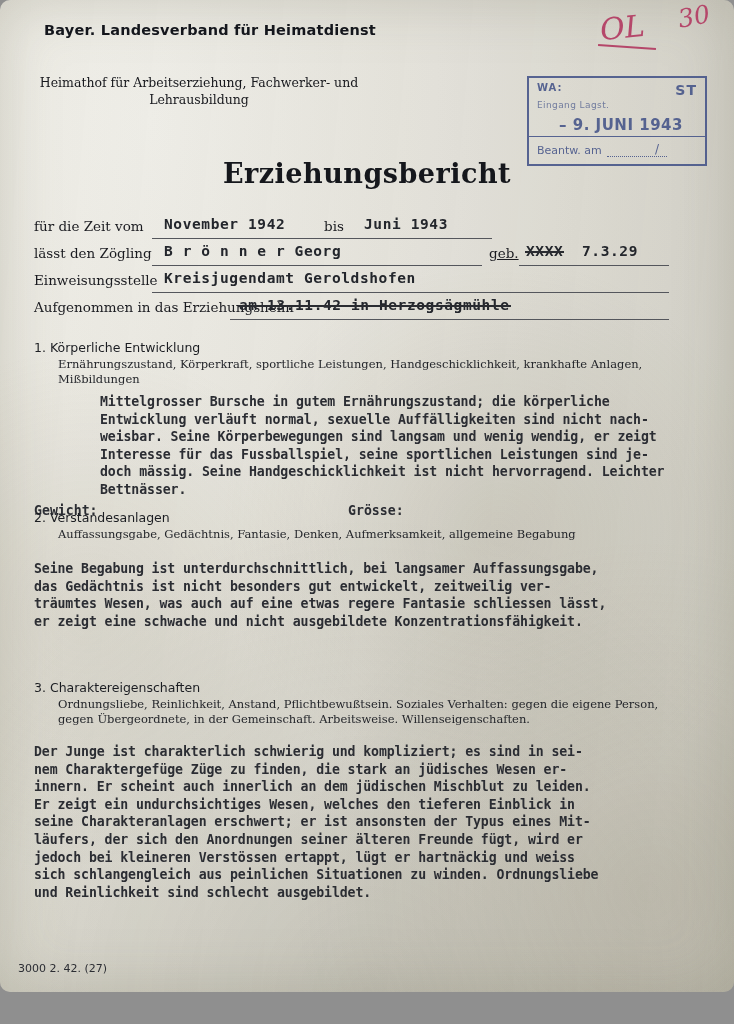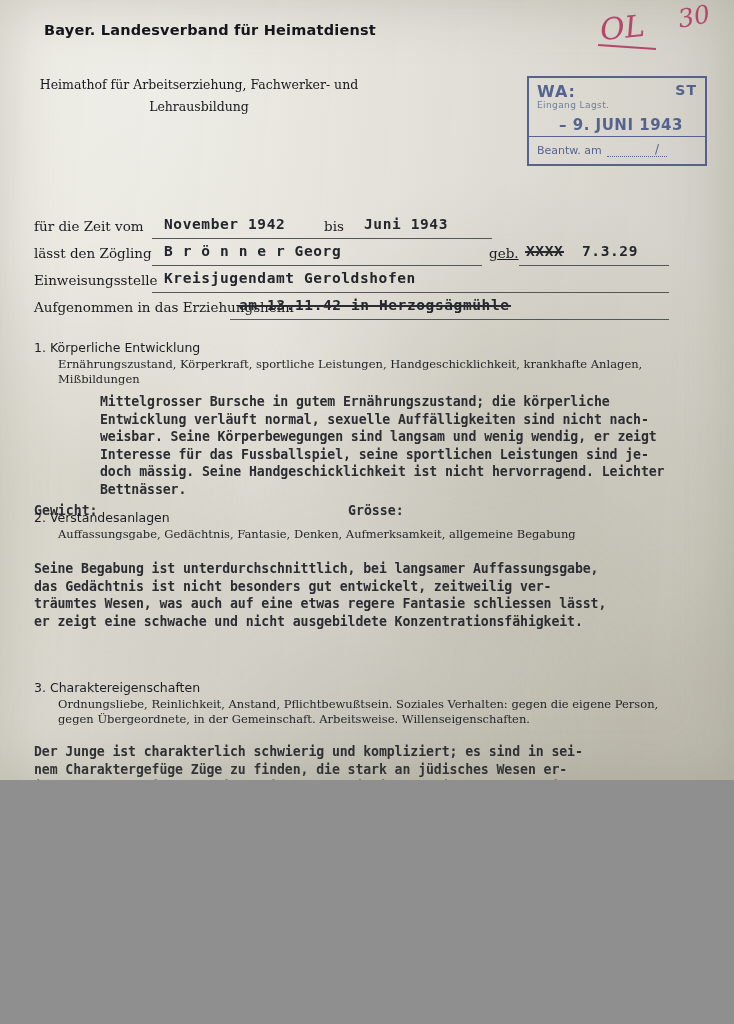--- a/index.html
+++ b/index.html
@@ -3,26 +3,27 @@
 <meta charset="utf-8">
 <style>
   html, body {
     margin: 0;
     padding: 0;
     background: #8f8f8f;
   }
   #page {
     position: relative;
     width: 734px;
-    height: 780px;
+    height: 992px;
     overflow: hidden;
     background:
       radial-gradient(ellipse at 20% 12%, #f0efe9 0%, #e9e7df 35%, #dddbd1 70%, #d2d0c4 100%);
     font-family: "Liberation Sans", sans-serif;
     color: #1b1b1b;
+    border-radius: 10px;
   }
   
   #page::before {
     content: "";
     position: absolute;
     inset: 0;
     pointer-events: none;
     background:
       radial-gradient(circle at 68% 54%, rgba(150,145,125,0.20) 0%, rgba(150,145,125,0.0) 38%),
       radial-gradient(circle at 12% 62%, rgba(160,155,135,0.16) 0%, rgba(0,0,0,0) 30%),
@@ -53,21 +54,21 @@
     left: 44px; top: 42px; width: 420px;
     font-family: "DejaVu Sans", sans-serif;
     font-size: 12px;
     letter-spacing: 1.1px;
     color: #1b1d22;
   }
   .hdr-line2 {
     left: 34px; top: 74px; width: 330px;
     font-family: "DejaVu Serif", serif;
     font-size: 12.5px;
-    line-height: 22px;
+    line-height: 17px;
     text-align: center;
     color: #17181d;
   }
   .hdr-line3 {
     left: 34px; top: 108px; width: 330px;
     font-family: "DejaVu Serif", serif;
     font-size: 13.5px;
     text-align: center;
     color: #17181d;
   }
@@ -87,21 +88,21 @@
 
   
   .stamp {
     left: 527px; top: 76px; width: 176px; height: 86px;
     border: 2px solid #3f4f86;
     color: #3f4f86;
     font-family: "DejaVu Sans", sans-serif;
     opacity: .85;
   }
   .stamp .s-row { position: absolute; white-space: nowrap; }
-  .stamp .s1 { left: 8px; top: 4px; font-size: 16px; font-weight: bold; letter-spacing: 1px; }
+  .stamp .s1 { left: 8px; top: 4px; font-size: 10px; font-weight: bold; letter-spacing: 1px; }
   .stamp .s1b { right: 8px; top: 4px; font-size: 14px; font-weight: bold; letter-spacing: 1px; }
   .stamp .s2 { left: 8px; top: 22px; font-size: 9px; letter-spacing: .4px; opacity: .8; }
   .stamp .s3 { left: 30px; top: 38px; font-size: 15px; font-weight: bold; letter-spacing: .5px; }
   .stamp .s4 { left: 8px; top: 66px; font-size: 11px; }
   .stamp .s-div {
     position: absolute; left: 0; right: 0; top: 58px; height: 1px; background: #3f4f86;
   }
   .stamp .s-dots {
     position: absolute; left: 78px; top: 78px; width: 60px;
     border-bottom: 1px dotted #3f4f86;
@@ -232,20 +233,21 @@
     <div class="s-row s1">WA:</div>
     <div class="s-row s1b">ST</div>
     <div class="s-row s2">Eingang Lagst.</div>
     <div class="s-row s3">– 9. JUNI 1943</div>
     <div class="s-div"></div>
     <div class="s-row s4">Beantw. am</div>
     <div class="s-dots"></div>
     <div class="s-slash">/</div>
   </div>
 
+  <div class="layer title">Erziehungsbericht</div>
 
   <div class="layer form">
 
     <div class="form-row">
       <span class="lbl" style="left:0;">für die Zeit vom</span>
       <span class="typed" style="left:130px;">November 1942</span>
       <span class="lbl" style="left:290px;">bis</span>
       <span class="typed" style="left:330px;">Juni 1943</span>
       <span class="rule" style="left:118px; width:340px;"></span>
     </div>

